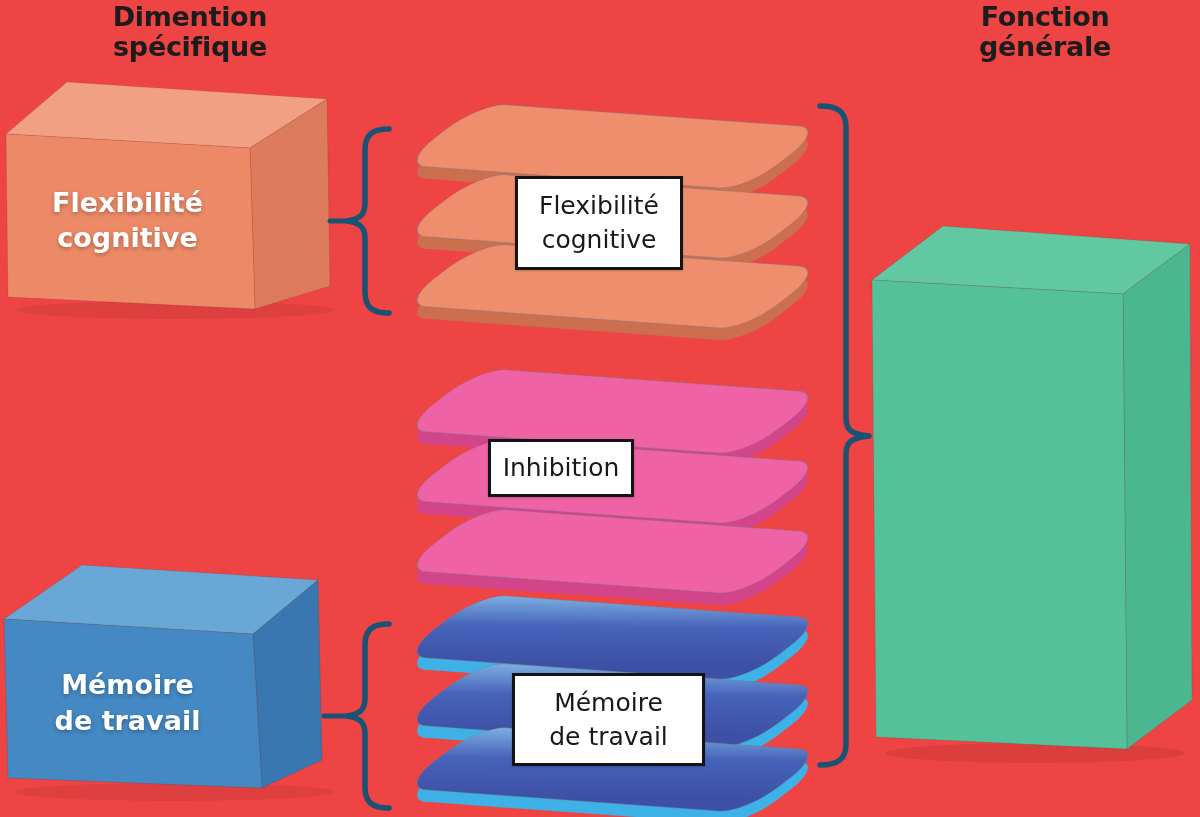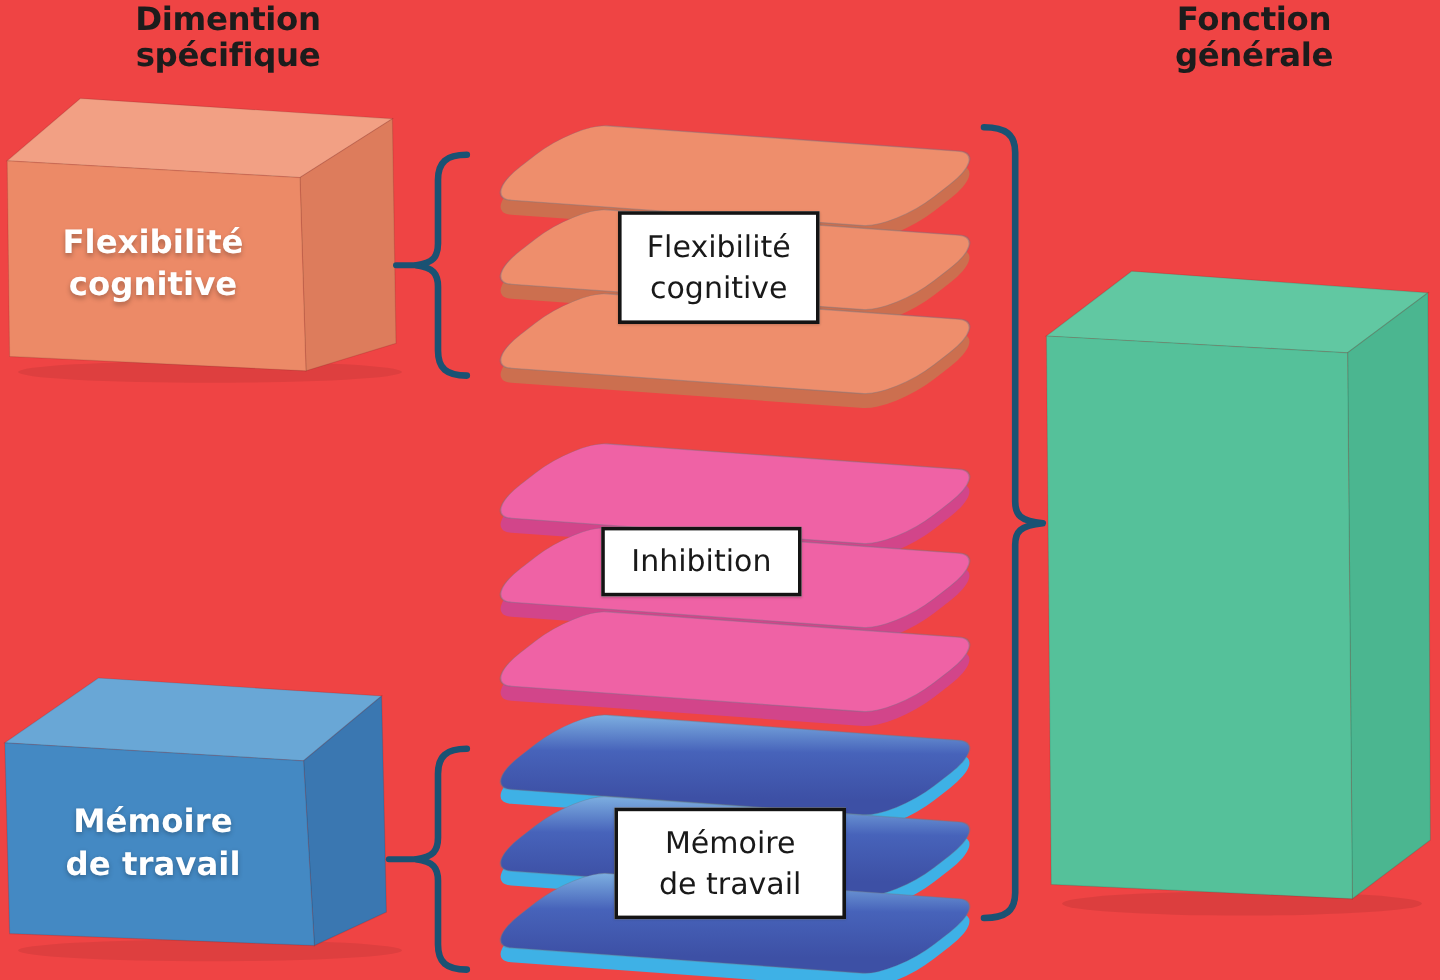--- a/index.html
+++ b/index.html
@@ -23,21 +23,21 @@
     font-size:25px;line-height:1.35;white-space:pre-line;box-sizing:border-box;
     box-shadow:0 1px 2px rgba(0,0,0,0.18);
   }
   #h-left{left:55px;top:2px;width:270px;}
   #h-mid{left:470px;top:2px;width:350px;}
   #h-right{left:915px;top:2px;width:260px;}
   #lab-flex-box{left:15px;top:175px;width:225px;height:90px;}
   #lab-mem-box{left:15px;top:655px;width:225px;height:95px;}
   #lab-general{left:880px;top:443px;width:235px;height:134px;font-size:28px;}
   #lab-flex-plate{left:515px;top:176px;width:168px;height:94px;}
-  #lab-inhib{left:501px;top:439px;width:167px;height:58px;text-align:right;}
+  #lab-inhib{left:488px;top:439px;width:146px;height:58px;text-align:right;}
   #lab-mem-plate{left:512px;top:673px;width:193px;height:93px;}
 </style>
 </head>
 <body>
 
 <div class="stage">
 
   <svg width="1200" height="817" viewBox="0 0 1200 817">
     <defs>
       <linearGradient id="gBluePlate" x1="0" y1="0" x2="0.35" y2="1">

